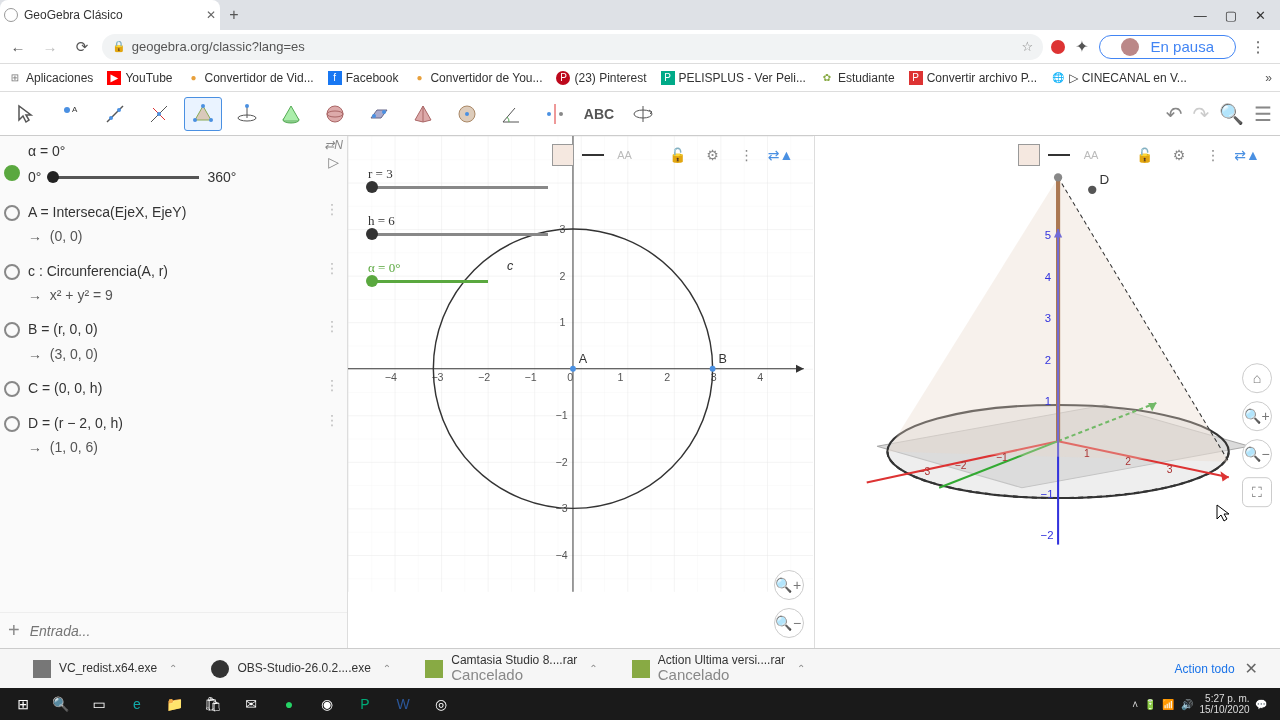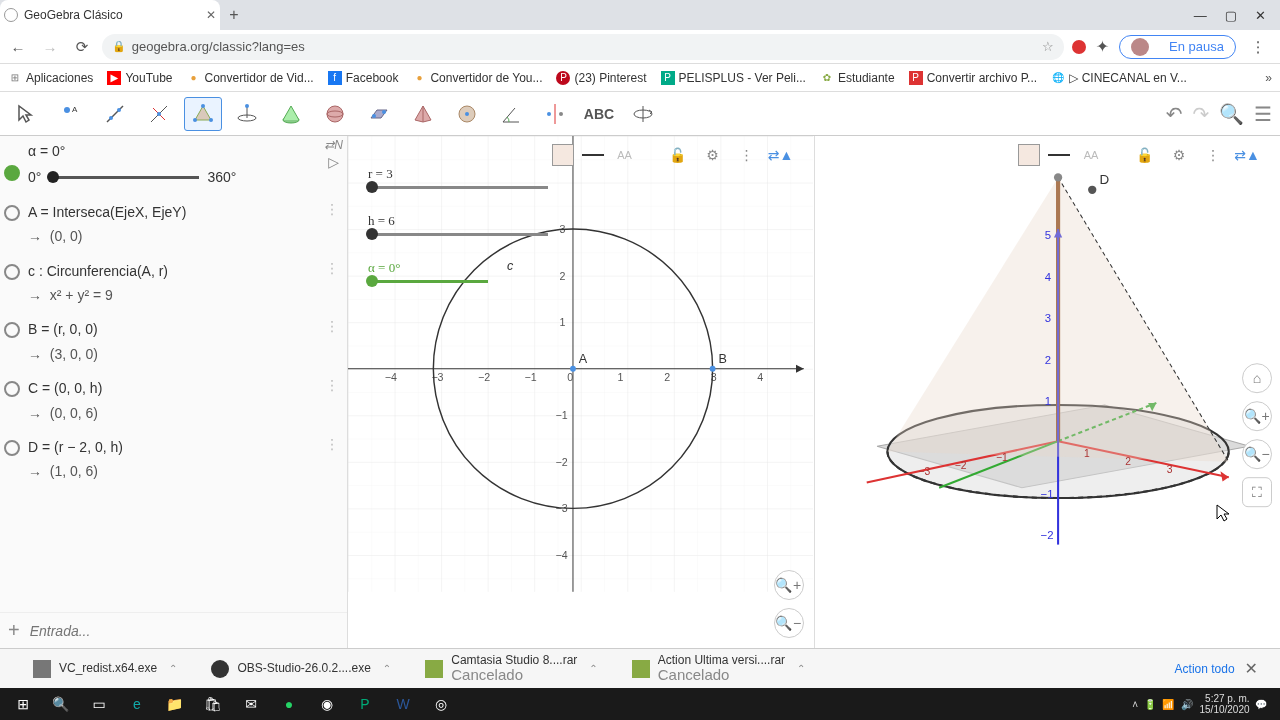--- a/index.html
+++ b/index.html
@@ -12,21 +12,21 @@
 .tab .close { margin-left: auto; color: #666; cursor: pointer; }
 .newtab { width: 28px; text-align: center; color: #555; font-size: 16px; }
 .window-controls { margin-left: auto; display: flex; gap: 18px; padding: 0 14px; color: #333; font-size: 13px; }
 
 .addr-bar { background: #fff; height: 34px; display: flex; align-items: center; padding: 0 6px; gap: 8px; border-bottom: 1px solid #ddd; }
 .nav-btn { width: 24px; text-align: center; color: #555; font-size: 15px; }
 .nav-btn.dis { color: #bbb; }
 .url-box { flex: 1; background: #f1f3f4; border-radius: 14px; height: 26px; display: flex; align-items: center; padding: 0 10px; font-size: 13px; color: #555; gap: 6px; }
 .url-box .lock { font-size: 11px; }
 .addr-right { display: flex; align-items: center; gap: 10px; padding-right: 4px; }
-.pause-pill { border: 1px solid #4285f4; color: #4285f4; border-radius: 12px; padding: 2px 11px; font-size: 13px; display: flex; align-items: center; gap: 20px; }
+.pause-pill { border: 1px solid #4285f4; color: #4285f4; border-radius: 12px; padding: 2px 21px; font-size: 15px; display: flex; align-items: center; gap: 12px; }
 .avatar { width: 18px; height: 18px; background: #b88; border-radius: 50%; }
 .ext-icon { width: 14px; height: 14px; }
 
 .bookmarks { background: #fff; height: 28px; display: flex; align-items: center; padding: 0 8px; gap: 14px; font-size: 12px; color: #333; border-bottom: 1px solid #ddd; }
 .bk { display: flex; align-items: center; gap: 4px; white-space: nowrap; }
 .bk-icon { width: 14px; height: 14px; display: inline-flex; align-items: center; justify-content: center; font-size: 10px; }
 
 
 .gg-toolbar { height: 44px; background: #fff; display: flex; align-items: center; padding: 0 8px; gap: 6px; border-bottom: 1px solid #ccc; }
 .tool { width: 38px; height: 34px; border: 1px solid transparent; border-radius: 3px; display: flex; align-items: center; justify-content: center; font-size: 18px; color: #555; }
@@ -318,21 +318,20 @@
       <div class="alg-content">
         <div>B = (r, 0, 0)</div>
         <div class="sub">→&nbsp;&nbsp;<span>(3, 0, 0)</span></div>
       </div>
       <span class="alg-menu-dots">⋮</span>
     </div>
     <div class="alg-row">
       <div class="vis-dot"></div>
       <div class="alg-content">
         <div>C = (0, 0, h)</div>
-        <div class="sub">→&nbsp;&nbsp;<span>(0, 0, 6)</span></div>
       </div>
       <span class="alg-menu-dots">⋮</span>
     </div>
     <div class="alg-row">
       <div class="vis-dot"></div>
       <div class="alg-content">
         <div>D = (r − 2, 0, h)</div>
         <div class="sub">→&nbsp;&nbsp;<span>(1, 0, 6)</span></div>
       </div>
       <span class="alg-menu-dots">⋮</span>

